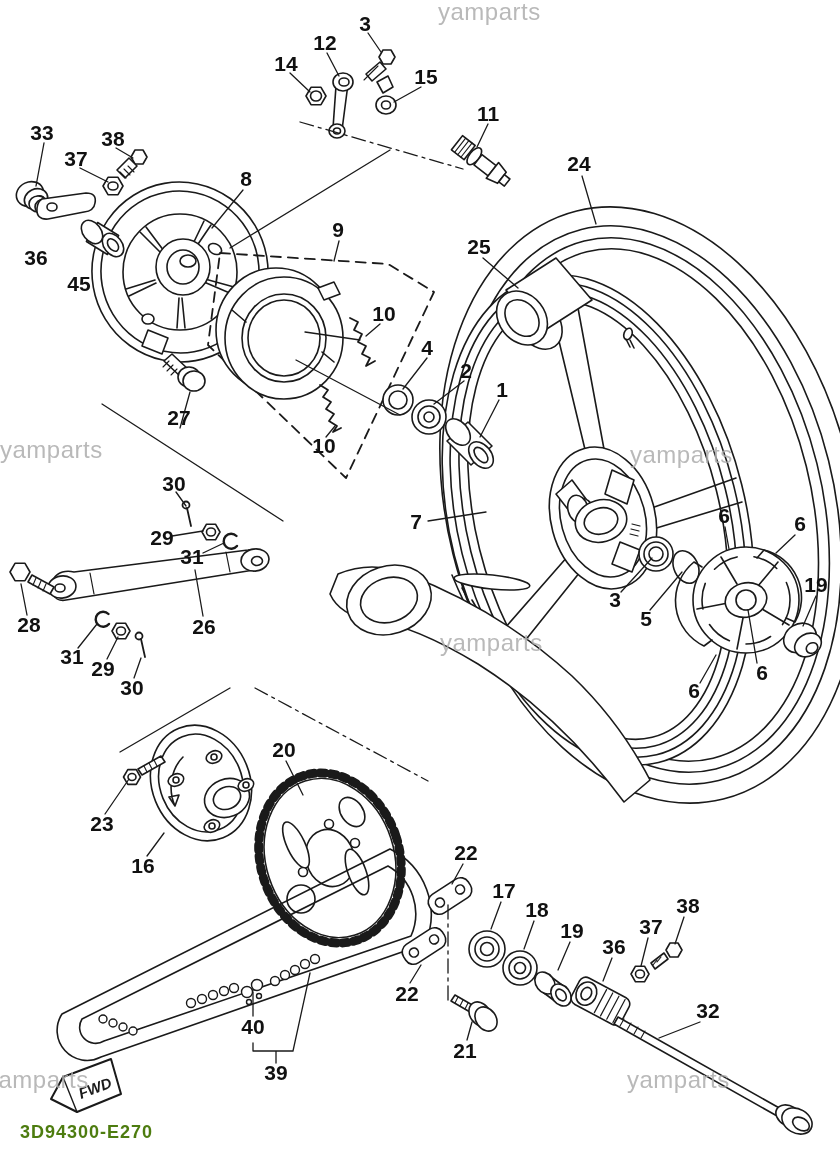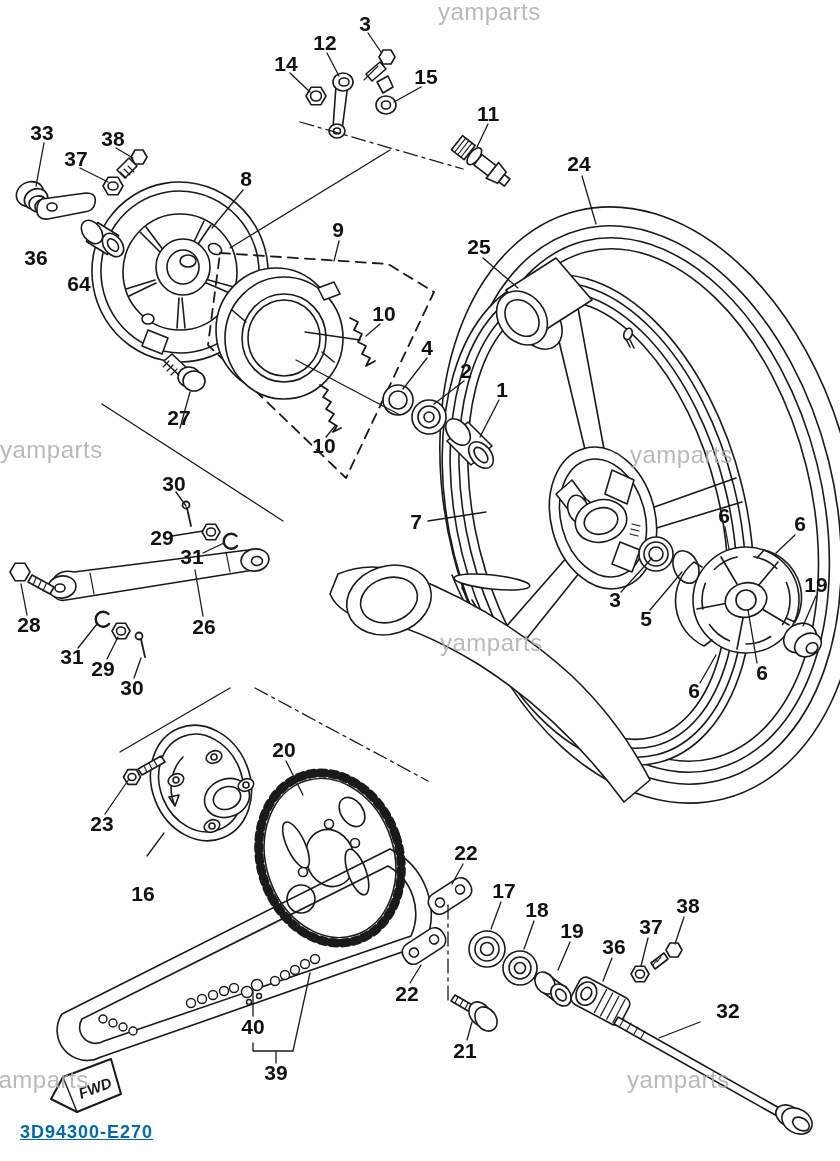--- a/index.html
+++ b/index.html
@@ -3,22 +3,22 @@
 <meta charset="utf-8">
 <style>
   html,body{margin:0;padding:0;background:#fff;}
   .stage{position:relative;width:840px;height:1161px;background:#ffffff;overflow:hidden;
          font-family:"Liberation Sans",sans-serif;}
   .stage svg{position:absolute;left:0;top:0;}
   .watermark{position:absolute;color:#adadad;font-size:24px;font-weight:400;opacity:.85;
              letter-spacing:.5px;white-space:nowrap;user-select:none;}
   .plabel{position:absolute;transform:translate(-50%,-50%);font-size:21px;font-weight:bold;
           color:#111;white-space:nowrap;}
-  .code{position:absolute;left:20px;top:1122px;font-size:18px;font-weight:bold;color:#0369a1;
-        letter-spacing:1px;text-decoration:underline;}
+  .code{position:absolute;left:20px;top:1122px;font-size:18px;font-weight:bold;color:#4d7c0f;
+        letter-spacing:1px;}
 </style>
 </head>
 <body>
 
 <div class="stage">
 
   <svg width="840" height="1161" viewBox="0 0 840 1161">
     <g stroke="#1a1a1a" stroke-width="1.6" fill="none" stroke-linecap="round" stroke-linejoin="round">
 
       <g transform="rotate(-14 650 505)">
@@ -417,44 +417,44 @@
       <span class="plabel" style="left: 416px; top: 522px;">7</span>
       <span class="plabel" style="left: 246px; top: 179px;">8</span>
       <span class="plabel" style="left: 338px; top: 230px;">9</span>
       <span class="plabel" style="left: 384px; top: 314px;">10</span>
       <span class="plabel" style="left: 324px; top: 446px;">10</span>
       <span class="plabel" style="left: 488px; top: 114px;">11</span>
       <span class="plabel" style="left: 325px; top: 43px;">12</span>
       <span class="plabel" style="left: 365px; top: 24px;">3</span>
       <span class="plabel" style="left: 286px; top: 64px;">14</span>
       <span class="plabel" style="left: 426px; top: 77px;">15</span>
-      <span class="plabel" style="left: 143px; top: 866px; margin-top: 28px;">16</span>
+      <span class="plabel" style="left: 143px; top: 866px;">16</span>
       <span class="plabel" style="left: 504px; top: 891px;">17</span>
       <span class="plabel" style="left: 537px; top: 910px;">18</span>
       <span class="plabel" style="left: 816px; top: 585px;">19</span>
       <span class="plabel" style="left: 284px; top: 750px;">20</span>
       <span class="plabel" style="left: 465px; top: 1051px;">21</span>
       <span class="plabel" style="left: 466px; top: 853px;">22</span>
       <span class="plabel" style="left: 407px; top: 994px;">22</span>
       <span class="plabel" style="left: 102px; top: 824px;">23</span>
       <span class="plabel" style="left: 579px; top: 164px;">24</span>
       <span class="plabel" style="left: 479px; top: 247px;">25</span>
       <span class="plabel" style="left: 204px; top: 627px;">26</span>
       <span class="plabel" style="left: 179px; top: 418px;">27</span>
       <span class="plabel" style="left: 29px; top: 625px;">28</span>
       <span class="plabel" style="left: 162px; top: 538px;">29</span>
       <span class="plabel" style="left: 103px; top: 669px;">29</span>
       <span class="plabel" style="left: 174px; top: 484px;">30</span>
       <span class="plabel" style="left: 132px; top: 688px;">30</span>
       <span class="plabel" style="left: 192px; top: 557px;">31</span>
       <span class="plabel" style="left: 72px; top: 657px;">31</span>
-      <span class="plabel" style="left: 708px; top: 1011px; margin-left: 20px;">32</span>
+      <span class="plabel" style="left: 708px; top: 1011px;">32</span>
       <span class="plabel" style="left: 42px; top: 133px;">33</span>
       <span class="plabel" style="left: 572px; top: 931px;">19</span>
-      <span class="plabel" style="left: 79px; top: 284px;">64</span>
+      <span class="plabel" style="left: 79px; top: 284px;">45</span>
       <span class="plabel" style="left: 36px; top: 258px;">36</span>
       <span class="plabel" style="left: 614px; top: 947px;">36</span>
       <span class="plabel" style="left: 76px; top: 159px;">37</span>
       <span class="plabel" style="left: 651px; top: 927px;">37</span>
       <span class="plabel" style="left: 113px; top: 139px;">38</span>
       <span class="plabel" style="left: 688px; top: 906px;">38</span>
       <span class="plabel" style="left: 276px; top: 1073px;">39</span>
       <span class="plabel" style="left: 253px; top: 1027px;">40</span>
     </div>
 

